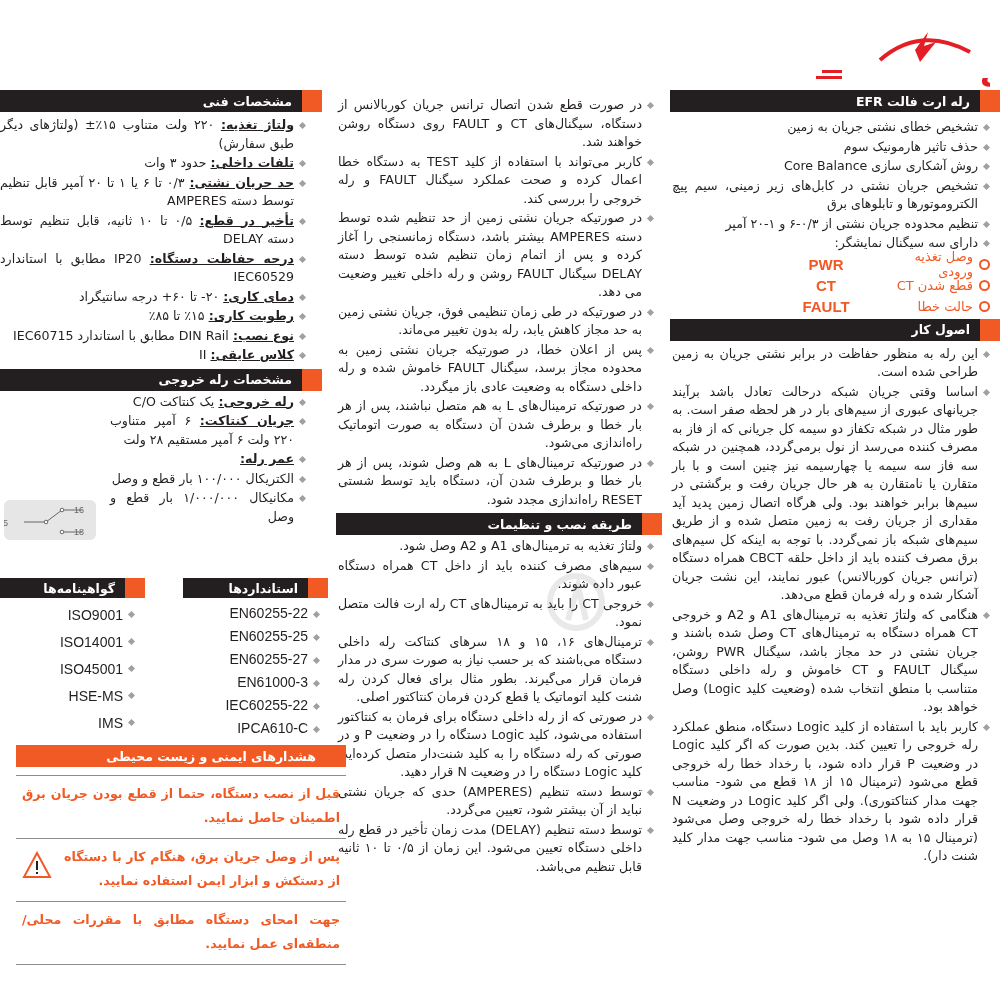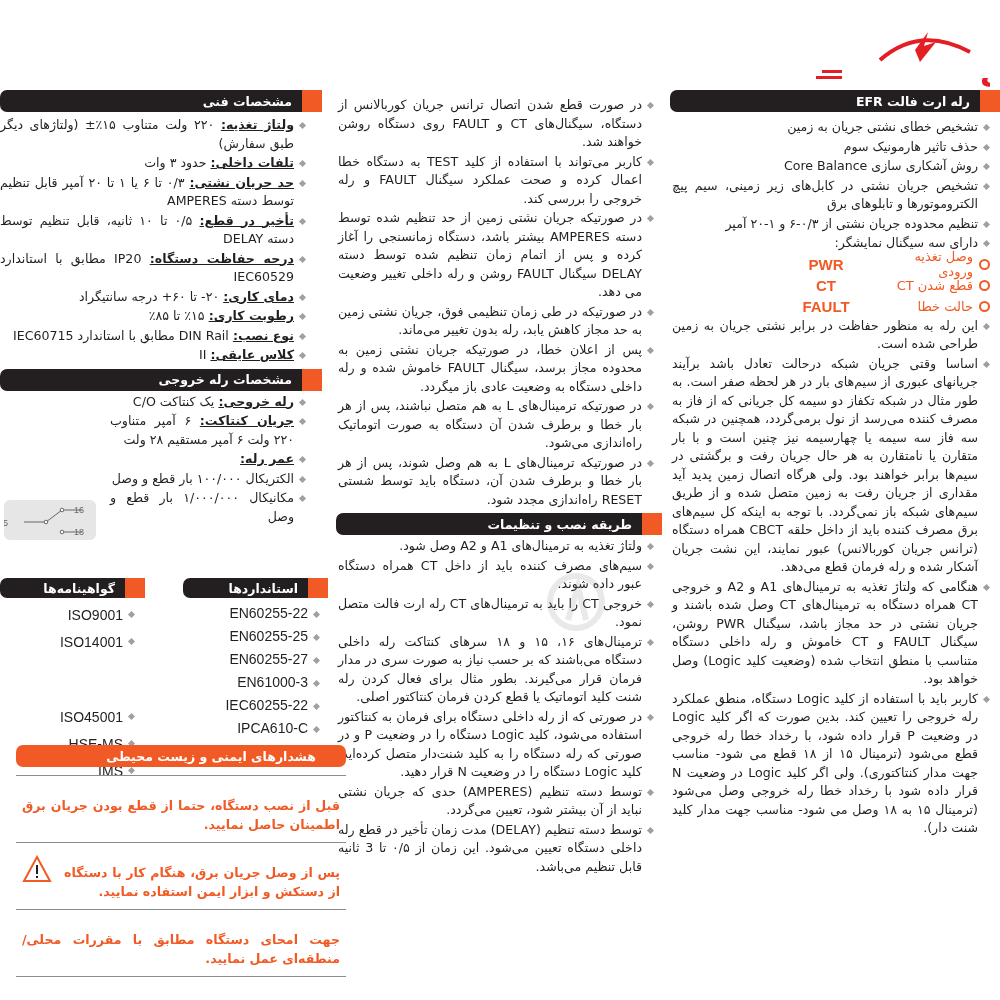--- a/index.html
+++ b/index.html
@@ -7,21 +7,21 @@
   body { font-family: "DejaVu Sans", sans-serif; color: #231f20; position: relative; direction: rtl; }
 
   .col { position: absolute; top: 0; }
   .col-right { right: 0; width: 338px; }
   .col-mid { right: 338px; width: 332px; }
   .col-left { right: 670px; width: 330px; }
 
   .section-header {
     position: relative; height: 22px; background: #231f20; color: #fff;
     display: flex; align-items: center; font-weight: bold; font-size: 12.5px;
-    padding-right: 30px; margin-bottom: 4px; border-radius: 7px;
+    padding-right: 30px; margin-bottom: 4px;
   }
   .section-header .accent { position: absolute; right: 0; top: 0; width: 20px; height: 22px; background: #f15a24; }
   .section-header.orange { background: #f15a24; }
 
   ul.bullets { list-style: none; }
   ul.bullets li {
     position: relative; padding-right: 14px; font-size: 12.6px; line-height: 18.5px;
     text-align: justify; margin-bottom: 1px;
   }
   ul.bullets li::before {
@@ -52,22 +52,22 @@
     font-family: "Liberation Sans", sans-serif; font-size: 14px; height: 23px; line-height: 23px;
     direction: ltr; text-align: right; padding-right: 14px; position: relative;
   }
   .std-list li::after {
     content: ""; position: absolute; right: 3px; top: 10px; width: 5px; height: 5px;
     background: #a0a0a0; transform: rotate(45deg);
   }
 
   .warn-list { margin-top: 8px; }
   .warn-item {
-    border-top: 1.5px solid #8c8c8c; color: #f15a24; font-size: 12.6px; line-height: 19px;
-    padding: 20px 6px 8px 48px; position: relative; text-align: justify; font-weight: bold;
+    border-top: 1.5px solid #8c8c8c; color: #f15a24; font-size: 12.6px; line-height: 24px;
+    padding: 6px 6px 8px 48px; position: relative; text-align: justify; font-weight: bold;
   }
   .warn-item:last-child { border-bottom: 1.5px solid #8c8c8c; }
   .warn-icon { position: absolute; left: 6px; top: 12px; width: 30px; height: 28px; }
 
   .watermark { position: absolute; left: 546px; top: 572px; width: 60px; height: 60px; opacity: 0.18; }
 </style>
 </head>
 <body>
 
 <div class="logo">
@@ -103,20 +103,24 @@
       <span class="signal-dot"></span>
       <span class="signal-label">قطع شدن CT</span>
       <span class="signal-code">CT</span>
     </li>
     <li>
       <span class="signal-dot"></span>
       <span class="signal-label">حالت خطا</span>
       <span class="signal-code">FAULT</span>
     </li>
   </ul>
+  <div class="section-header" style="margin-left:8px; margin-top:2px;">
+    <span class="accent"></span>
+    <span>اصول کار</span>
+  </div>
   <ul class="bullets" style="padding:0 8px 0 10px;">
     <li>این رله به منظور حفاظت در برابر نشتی جریان به زمین طراحی شده است.</li>
     <li>اساسا وقتی جریان شبکه درحالت تعادل باشد برآیند جریانهای عبوری از سیم‌های بار در هر لحظه صفر است. به طور مثال در شبکه تکفاز دو سیمه کل جریانی که از فاز به مصرف کننده می‌رسد از نول برمی‌گردد، همچنین در شبکه سه فاز سه سیمه یا چهارسیمه نیز چنین است و با بار متقارن یا نامتقارن به هر حال جریان رفت و برگشتی در سیم‌ها برابر خواهند بود. ولی هرگاه اتصال زمین پدید آید مقداری از جریان رفت به زمین متصل شده و از طریق سیم‌های شبکه باز نمی‌گردد. با توجه به اینکه کل سیم‌های برق مصرف کننده باید از داخل حلقه CBCT همراه دستگاه (ترانس جریان کوربالانس) عبور نمایند، این نشت جریان آشکار شده و رله فرمان قطع می‌دهد.</li>
     <li>هنگامی که ولتاژ تغذیه به ترمینال‌های A1 و A2 و خروجی CT همراه دستگاه به ترمینال‌های CT وصل شده باشند و جریان نشتی در حد مجاز باشد، سیگنال PWR روشن، سیگنال FAULT و CT خاموش و رله داخلی دستگاه متناسب با منطق انتخاب شده (وضعیت کلید Logic) وصل خواهد بود.</li>
     <li>کاربر باید با استفاده از کلید Logic دستگاه، منطق عملکرد رله خروجی را تعیین کند. بدین صورت که اگر کلید Logic در وضعیت P قرار داده شود، با رخداد خطا رله خروجی قطع می‌شود (ترمینال ۱۵ از ۱۸ قطع می شود- مناسب جهت مدار کنتاکتوری). ولی اگر کلید Logic در وضعیت N قرار داده شود با رخداد خطا رله خروجی وصل می‌شود (ترمینال ۱۵ به ۱۸ وصل می شود- مناسب جهت مدار کلید شنت دار).</li>
   </ul>
 </div>
 
 <div class="col col-mid" style="top:96px;">
   <ul class="bullets" style="padding:0 6px 0 8px;">
@@ -132,21 +136,21 @@
     <span class="accent"></span>
     <span>طریقه نصب و تنظیمات</span>
   </div>
   <ul class="bullets" style="padding:0 6px 0 8px;">
     <li>ولتاژ تغذیه به ترمینال‌های A1 و A2 وصل شود.</li>
     <li>سیم‌های مصرف کننده باید از داخل CT همراه دستگاه عبور داده شوند.</li>
     <li>خروجی CT را باید به ترمینال‌های CT رله ارت فالت متصل نمود.</li>
     <li>ترمینال‌های ۱۶، ۱۵ و ۱۸ سرهای کنتاکت رله داخلی دستگاه می‌باشند که بر حسب نیاز به صورت سری در مدار فرمان قرار می‌گیرند. بطور مثال برای فعال کردن رله شنت کلید اتوماتیک یا قطع کردن فرمان کنتاکتور اصلی.</li>
     <li>در صورتی که از رله داخلی دستگاه برای فرمان به کنتاکتور استفاده می‌شود، کلید Logic دستگاه را در وضعیت P و در صورتی که رله دستگاه را به کلید شنت‌دار متصل کرده‌اید، کلید Logic دستگاه را در وضعیت N قرار دهید.</li>
     <li>توسط دسته تنظیم (AMPERES) حدی که جریان نشتی نباید از آن بیشتر شود، تعیین می‌گردد.</li>
-    <li>توسط دسته تنظیم (DELAY) مدت زمان تأخیر در قطع رله داخلی دستگاه تعیین می‌شود. این زمان از ۰/۵ تا 3 ثانیه قابل تنظیم می‌باشد.</li>
+    <li>توسط دسته تنظیم (DELAY) مدت زمان تأخیر در قطع رله داخلی دستگاه تعیین می‌شود. این زمان از ۰/۵ تا ۱۰ ثانیه قابل تنظیم می‌باشد.</li>
   </ul>
 </div>
 
 <div class="watermark">
   <svg width="60" height="60" viewBox="0 0 60 60">
     <circle cx="30" cy="30" r="26" fill="none" stroke="#888" stroke-width="6"></circle>
     <path d="M22 48 L32 14 L40 48" fill="none" stroke="#888" stroke-width="6"></path>
   </svg>
 </div>
 
@@ -210,21 +214,21 @@
 </div>
 
 <div class="std-box" style="left:0; top:578px; width:145px;">
   <div class="section-header" style="height:20px;">
     <span class="accent" style="height:20px;"></span>
     <span>گواهینامه‌ها</span>
   </div>
   <ul class="std-list" style="padding-right:8px;">
     <li style="height:27px; line-height:27px;">ISO9001</li>
     <li style="height:27px; line-height:27px;">ISO14001</li>
-    <li style="height:27px; line-height:27px;margin-top:48px;">ISO45001</li>
+    <li style="height:27px; line-height:27px;">ISO45001</li>
     <li style="height:27px; line-height:27px;">HSE-MS</li>
     <li style="height:27px; line-height:27px;">IMS</li>
   </ul>
 </div>
 
 <div class="std-box" style="left:16px; top:745px; width:330px;">
   <div class="section-header orange" style="padding-right:30px;">
     <span>هشدارهای ایمنی و زیست محیطی</span>
   </div>
   <div class="warn-list">

